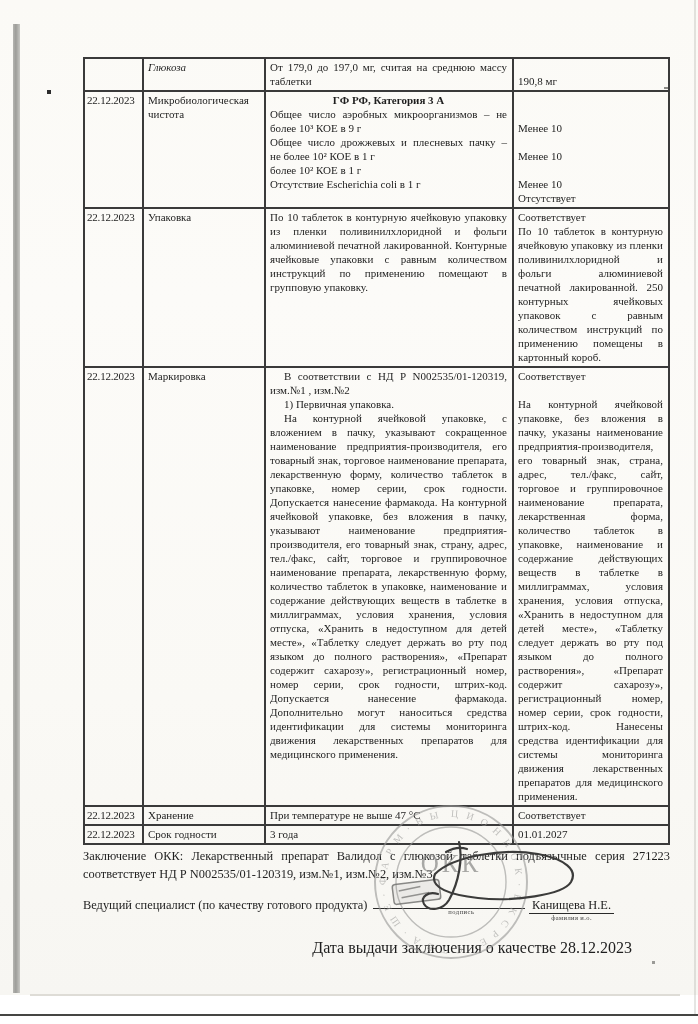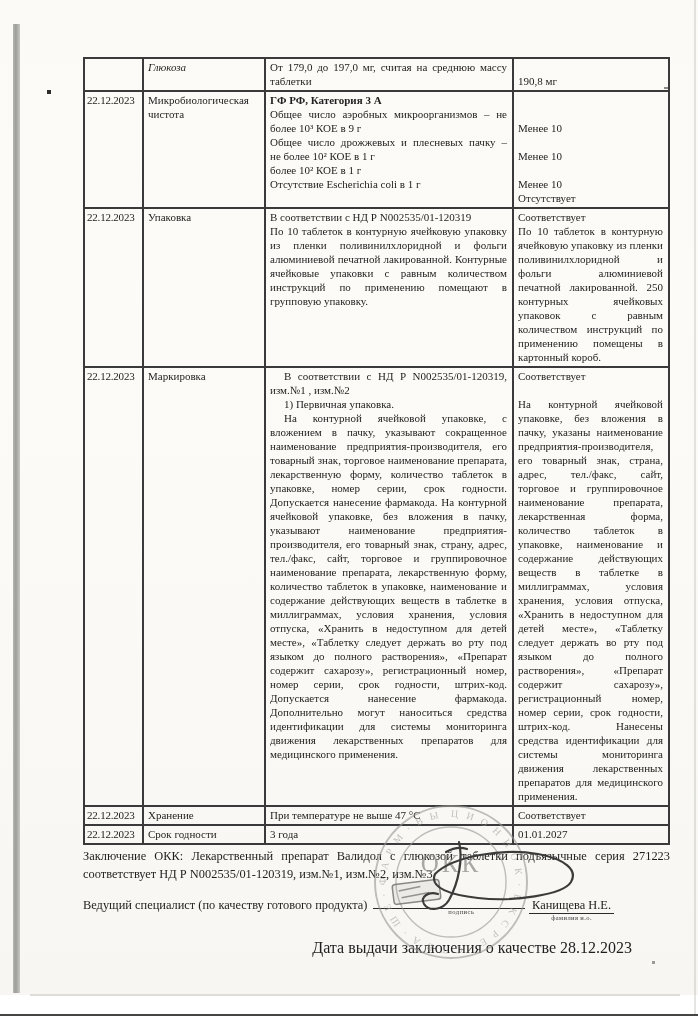--- a/index.html
+++ b/index.html
@@ -19,21 +19,21 @@
   .content{position:absolute;left:83px;top:57px;width:587px;}
 
   
   .qc-table{border:2px solid #3a3a3a;border-bottom:none;}
   .trow{display:grid;grid-template-columns:57px 122px 248px 156px;border-bottom:2px solid #3a3a3a;}
   .cell{padding:1px 5px 2px 4px;font-size:11px;line-height:14px;overflow:hidden;}
   .cell.c2,.cell.c3,.cell.c4{border-left:2px solid #3a3a3a;}
   .c1{padding-left:2px;padding-right:18px;letter-spacing:-.2px;}
   .c3 p,.c4 p{margin:0;text-align:justify;}
   .ind{text-indent:14px;}
-  .bold{font-weight:bold;}
+  .bold{font-weight:bold;text-align:center;}
   .italic{font-style:italic;}
   .ln{min-height:14px;}
   .jl{text-align:justify;text-align-last:justify;}
   .gap-top{margin-top:14px !important;}
 
   
   .footer{position:relative;margin-top:3px;}
   .conclusion{margin:0;font-size:12.4px;line-height:17.5px;text-align:justify;}
   .spec-row{display:flex;align-items:baseline;margin-top:12px;font-size:12.4px;}
   .spec-label{white-space:nowrap;}
@@ -99,21 +99,20 @@
           <div class="ln"></div>
           <div class="ln">Менее 10</div>
           <div class="ln">Отсутствует</div>
         </div>
       </div>
 
       <div class="trow">
         <div class="cell c1">22.12.2023</div>
         <div class="cell c2">Упаковка</div>
         <div class="cell c3">
-          <p>В соответствии с НД Р N002535/01-120319</p>
           <p>По 10 таблеток в контурную ячейковую упаковку из пленки поливинилхлоридной и фольги алюминиевой печатной лакированной. Контурные ячейковые упаковки с равным количеством инструкций по применению помещают в групповую упаковку.</p>
         </div>
         <div class="cell c4">
           <p>Соответствует</p>
           <p>По 10 таблеток в контурную ячейковую упаковку из пленки поливинилхлоридной и фольги алюминиевой печатной лакированной. 250 контурных ячейковых упаковок с равным количеством инструкций по применению помещены в картонный короб.</p>
         </div>
       </div>
 
       <div class="trow">
         <div class="cell c1">22.12.2023</div>

